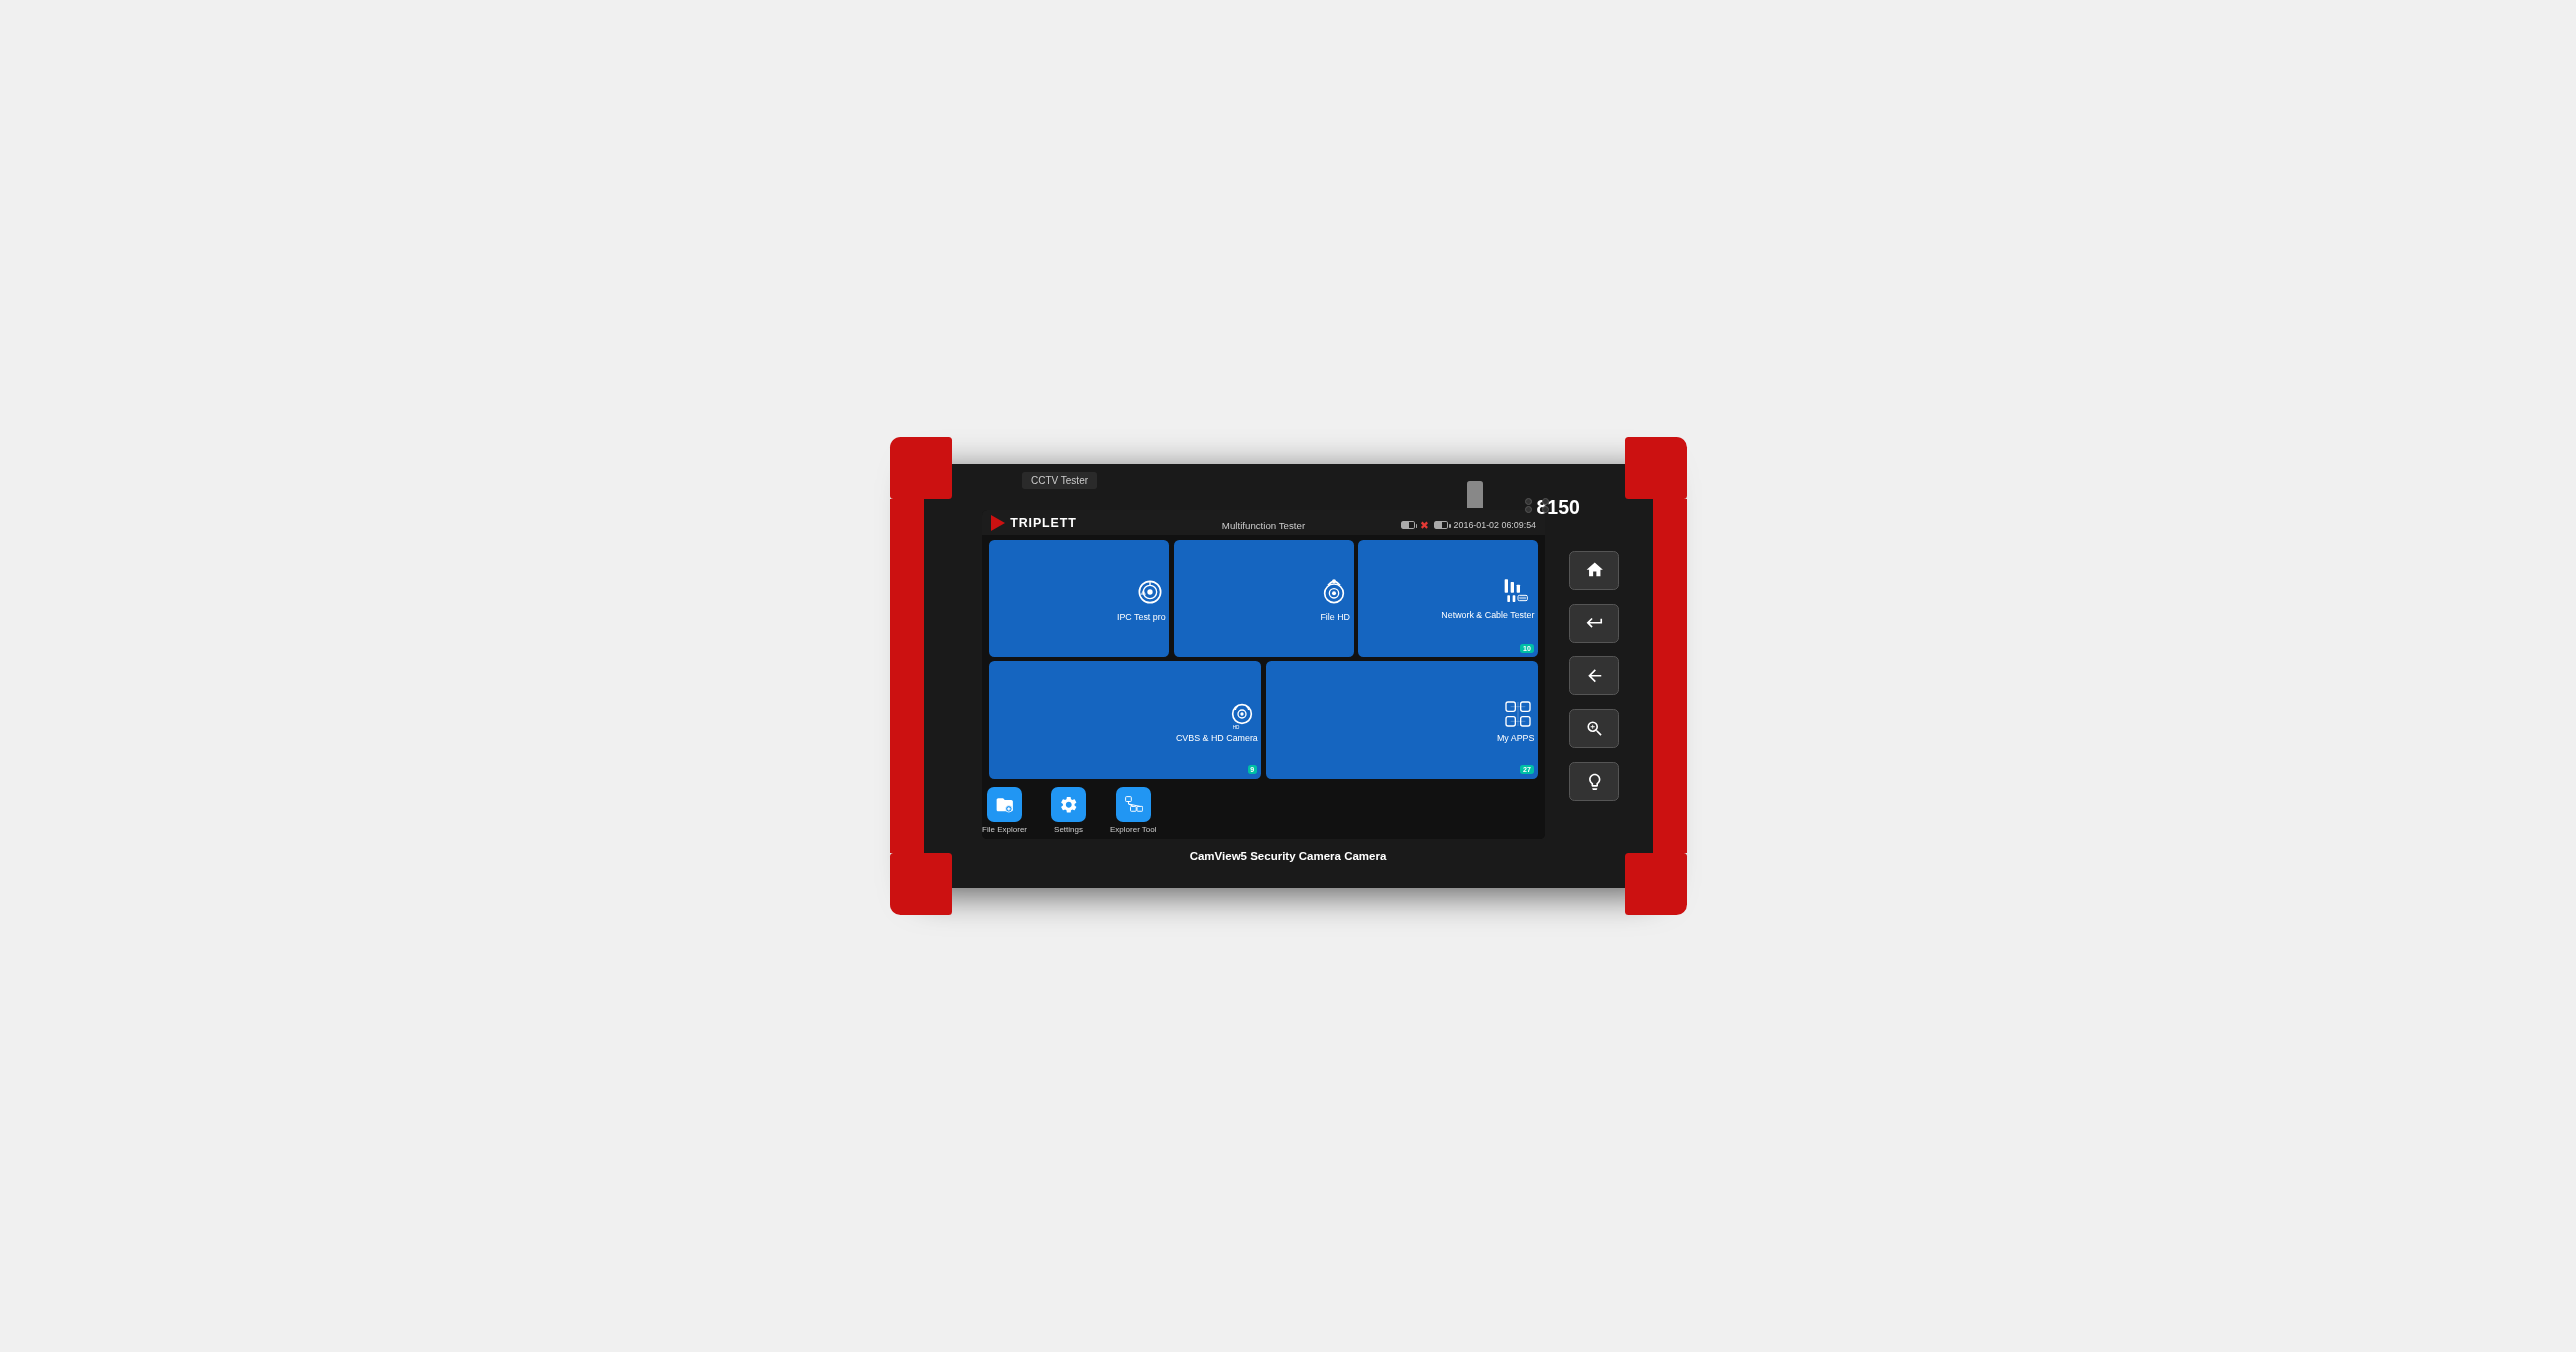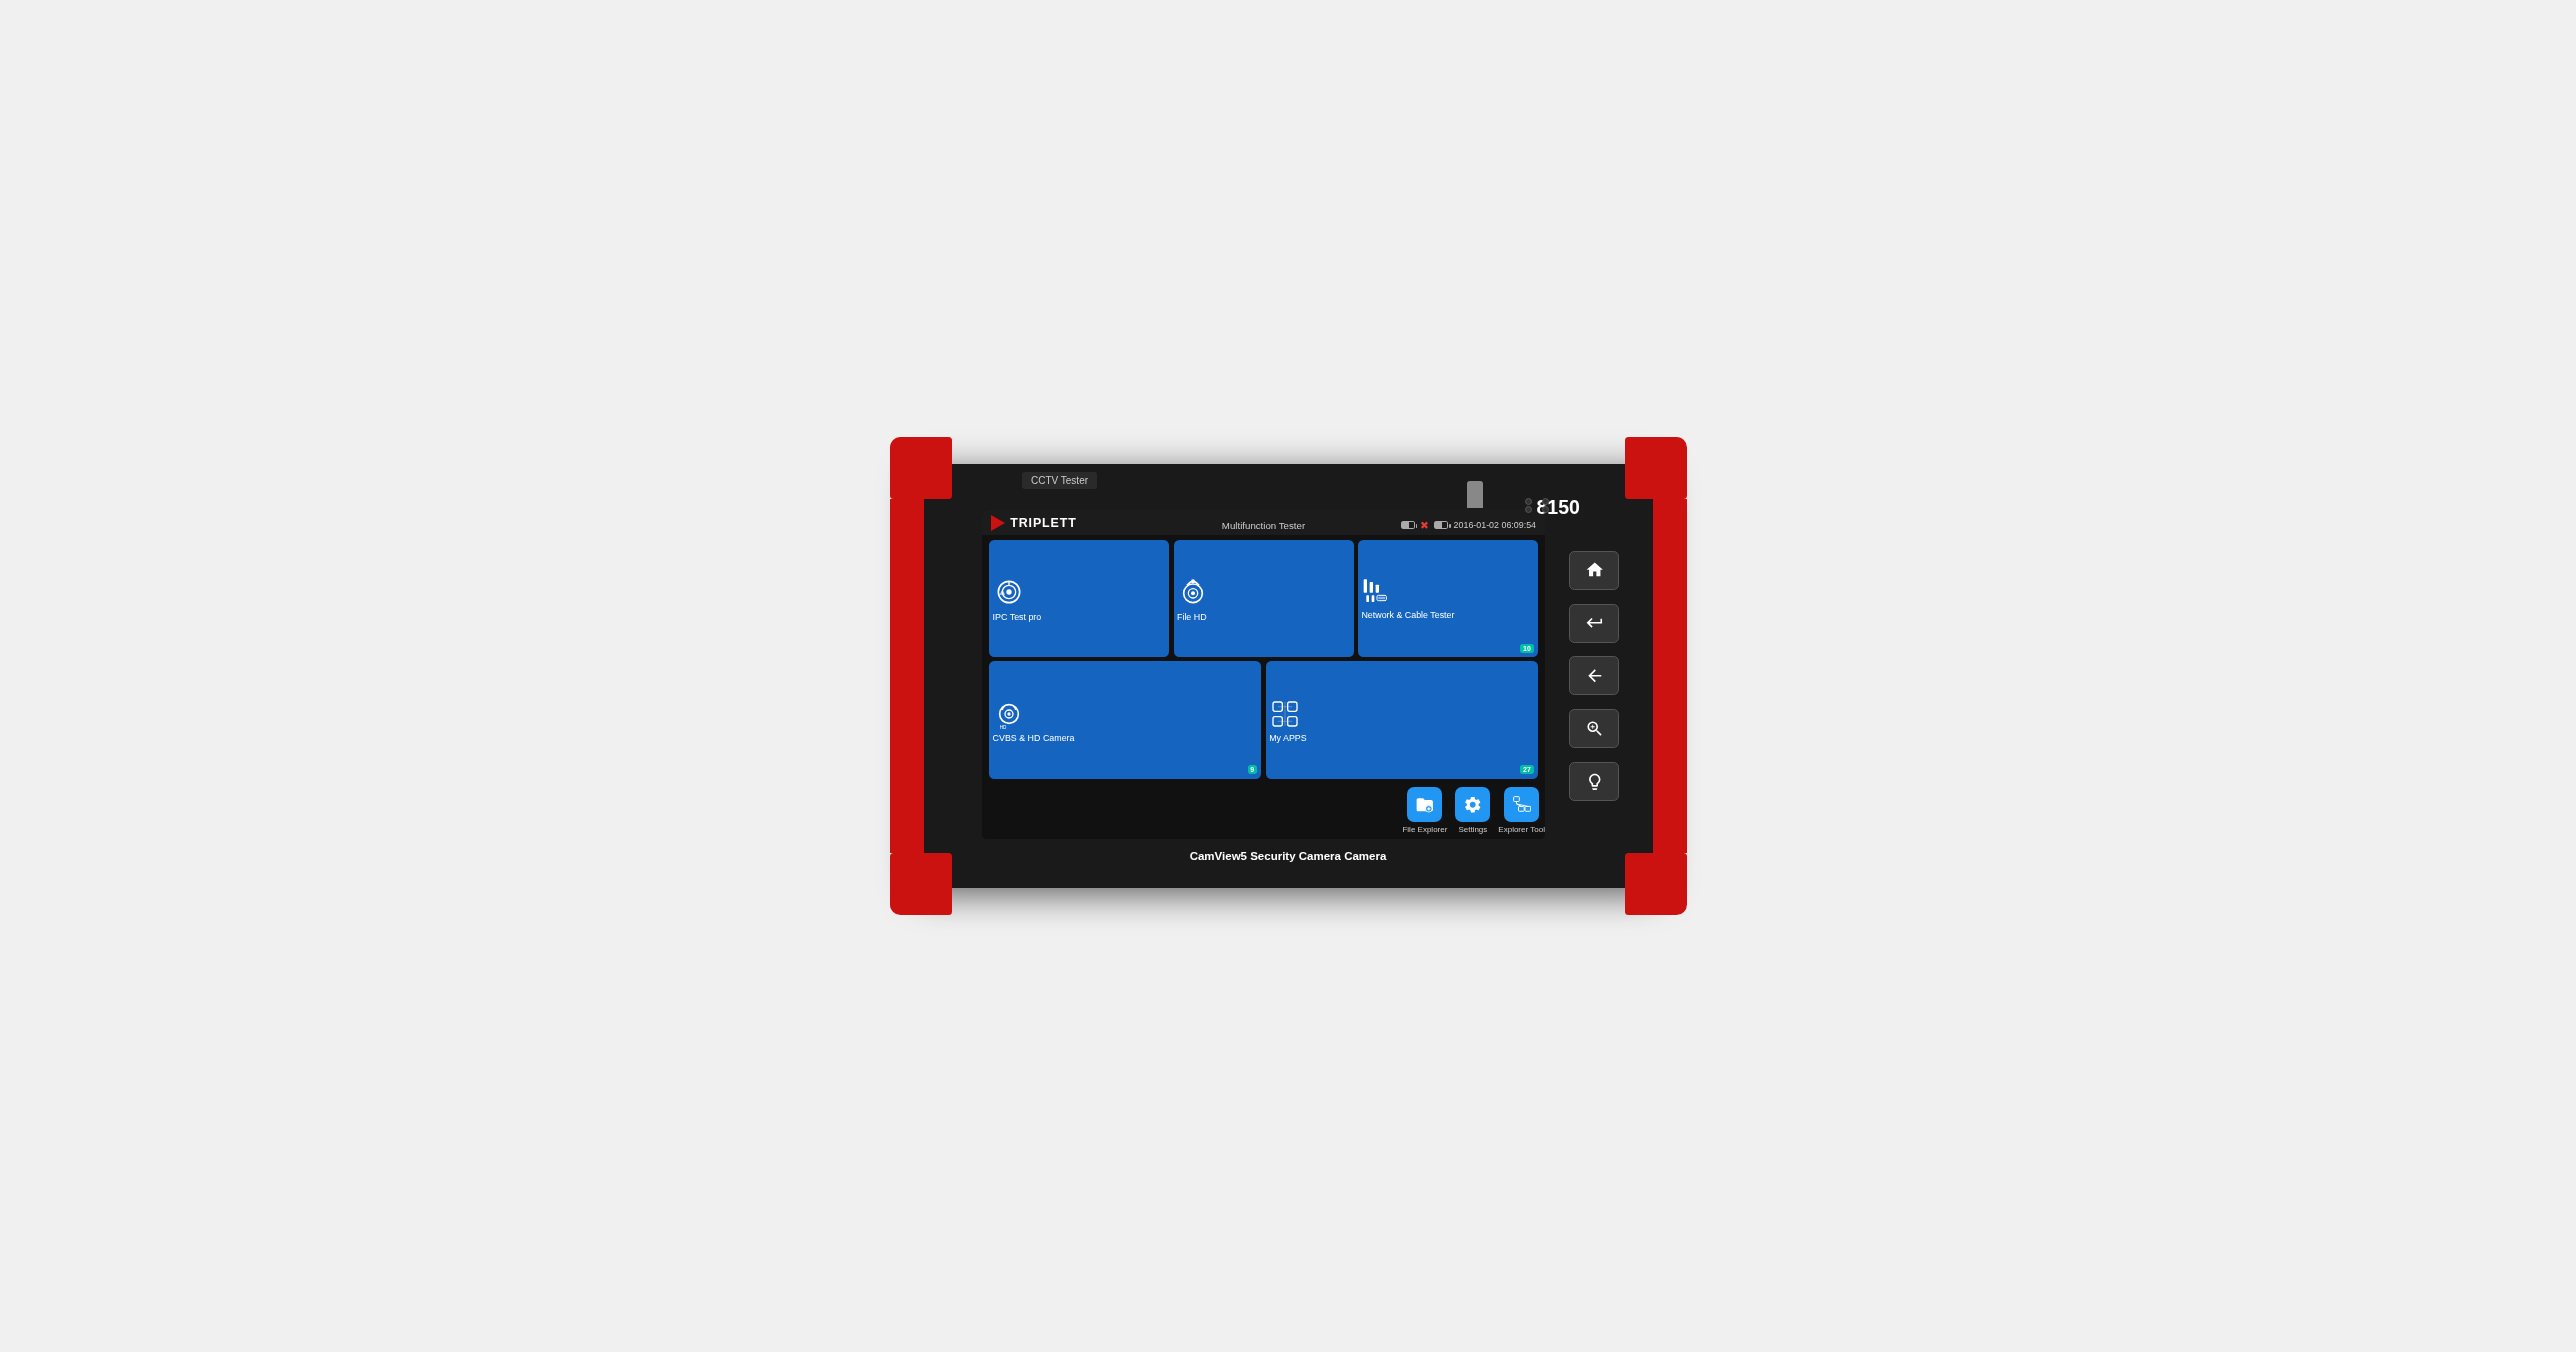--- a/index.html
+++ b/index.html
@@ -218,21 +218,21 @@
       gap: 4.4px;
       flex: 1;
     }
 
     .app-tile {
       flex: 1;
       background: #1565c0;
       border-radius: 5.3px;
       display: flex;
       flex-direction: column;
-      align-items: flex-start;
+      align-items: flex-end;
       justify-content: center;
       cursor: pointer;
       position: relative;
       padding: 7px 3.5px 5.3px;
       gap: 3.5px;
     }
 
     .app-tile-icon {
       font-size: 25px;
       color: white;
@@ -253,22 +253,22 @@
       color: white;
       font-size: 7px;
       border-radius: 2.7px;
       padding: 0.9px 2.7px;
       font-weight: bold;
     }
 
     
     .bottom-shortcuts {
       display: flex;
-      justify-content: flex-end;
-      gap: 8px;
+      justify-content: flex-start;
+      gap: 24px;
       padding: 3.5px 0 5.3px;
       background: #111;
     }
 
     .shortcut-item {
       display: flex;
       flex-direction: column;
       align-items: center;
       gap: 2.7px;
       cursor: pointer;

